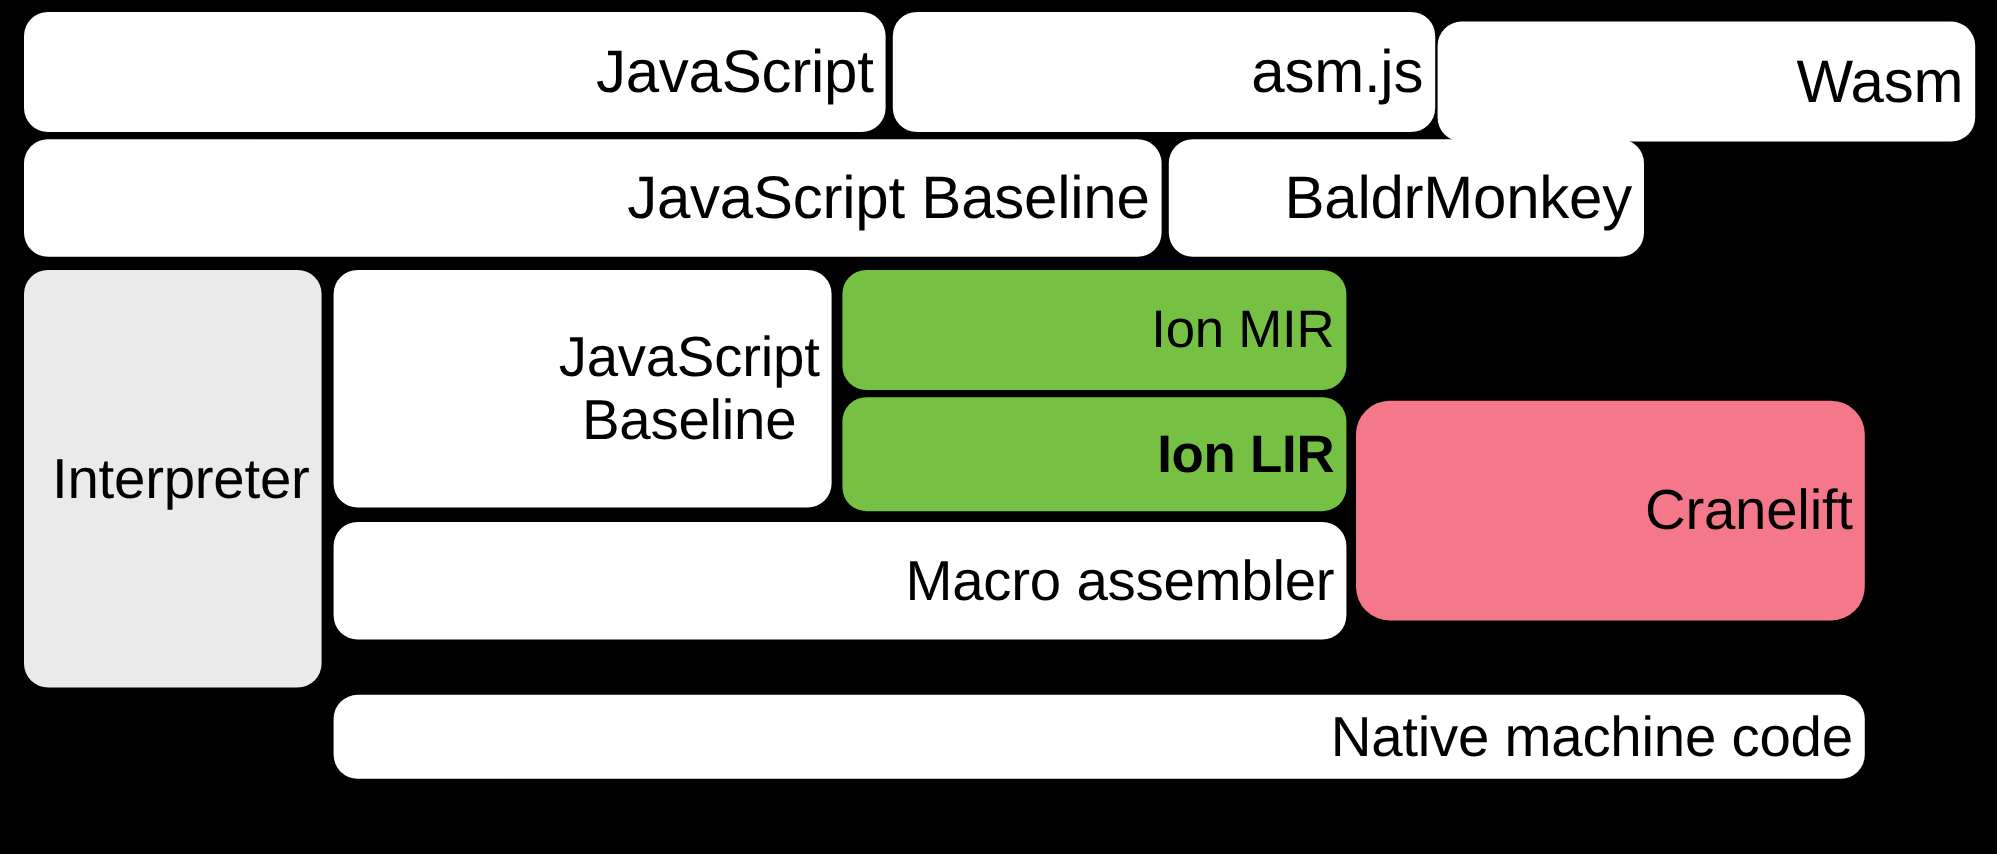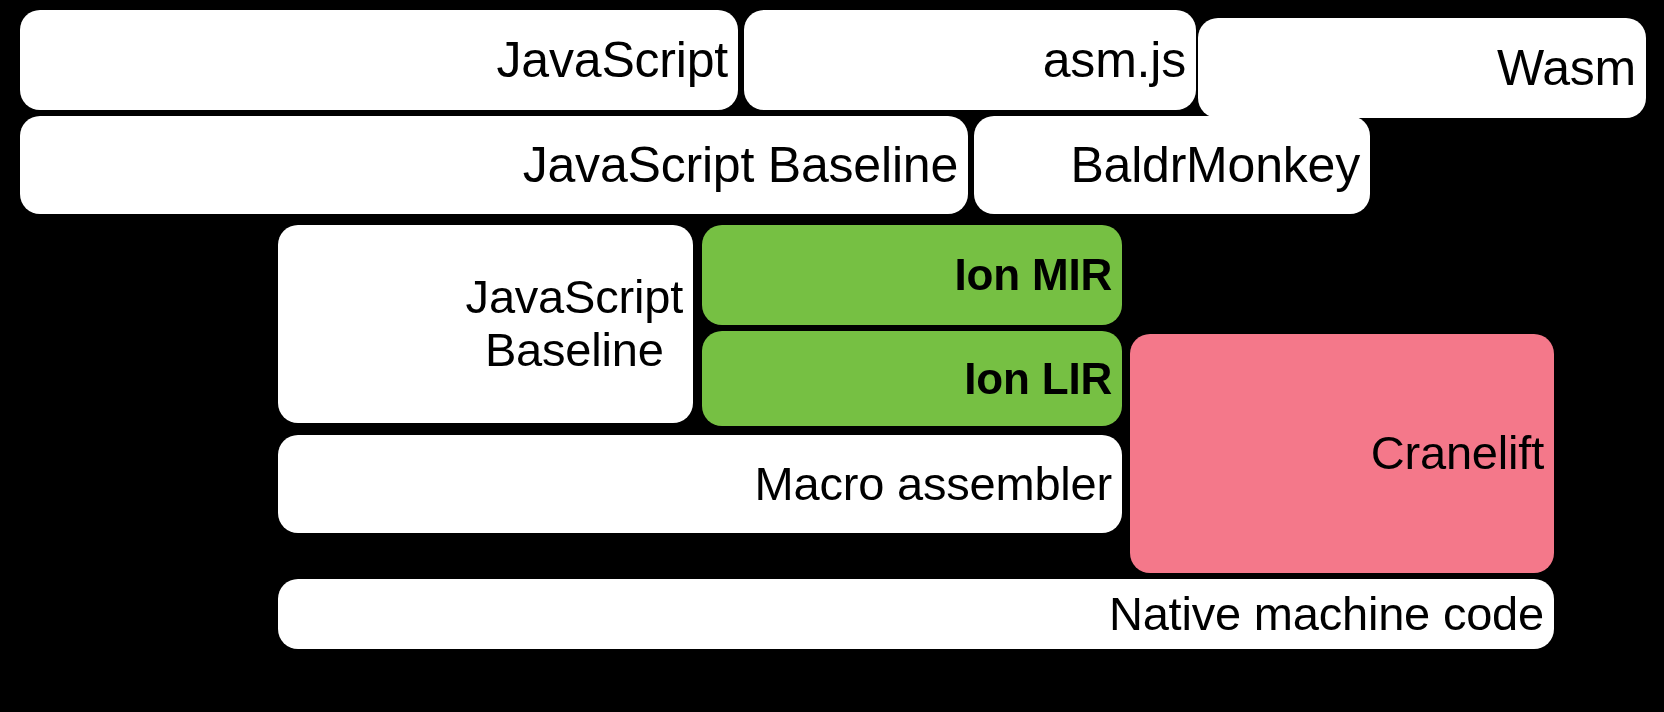--- a/index.html
+++ b/index.html
@@ -52,23 +52,23 @@
   
   #n-javascript        { left: 20px;   top: 10px;  width: 718px; height: 100px; }
   #n-asmjs             { left: 744px;  top: 10px;  width: 452px; height: 100px; }
   #n-wasm              { left: 1198px; top: 18px;  width: 448px; height: 100px; }
 
   #n-js-bytecode       { left: 20px;   top: 116px; width: 948px; height: 98px; }
   #n-baldrmonkey       { left: 974px;  top: 116px; width: 396px; height: 98px; }
 
   #n-interpreter       { left: 20px;   top: 225px; width: 248px; height: 348px; }
   #n-js-baseline       { left: 278px;  top: 225px; width: 415px; height: 198px; }
-  #n-ion-mir           { left: 702px;  top: 225px; width: 420px; height: 100px; font-weight: bold; }
+  #n-ion-mir           { left: 702px;  top: 225px; width: 420px; height: 100px; }
   #n-ion-lir           { left: 702px;  top: 331px; width: 420px; height: 95px; font-weight: bold; }
-  #n-cranelift         { left: 1130px; top: 334px; width: 424px; height: 239px; }
+  #n-cranelift         { left: 1130px; top: 334px; width: 424px; height: 183px; border-radius: 28px; }
   #n-macro-assembler   { left: 278px;  top: 435px; width: 844px; height: 98px; }
 
   #n-native-code       { left: 278px;  top: 579px; width: 1276px; height: 70px; }
 </style>
 </head>
 <body>
 
 <div id="diagram-canvas">
 
   <div class="node fill-white t-xl" id="n-javascript">
@@ -84,20 +84,23 @@
   </div>
 
   <div class="node fill-white t-xl" id="n-js-bytecode">
     <span class="node-label">JavaScript Baseline</span>
   </div>
 
   <div class="node fill-white t-xl" id="n-baldrmonkey">
     <span class="node-label">BaldrMonkey</span>
   </div>
 
+  <div class="node fill-gray t-lg" id="n-interpreter">
+    <span class="node-label">Interpreter</span>
+  </div>
 
   <div class="node fill-white t-lg" id="n-js-baseline">
     <span class="node-label">JavaScript
 Baseline</span>
   </div>
 
   <div class="node fill-green t-md" id="n-ion-mir">
     <span class="node-label">Ion MIR</span>
   </div>
 

